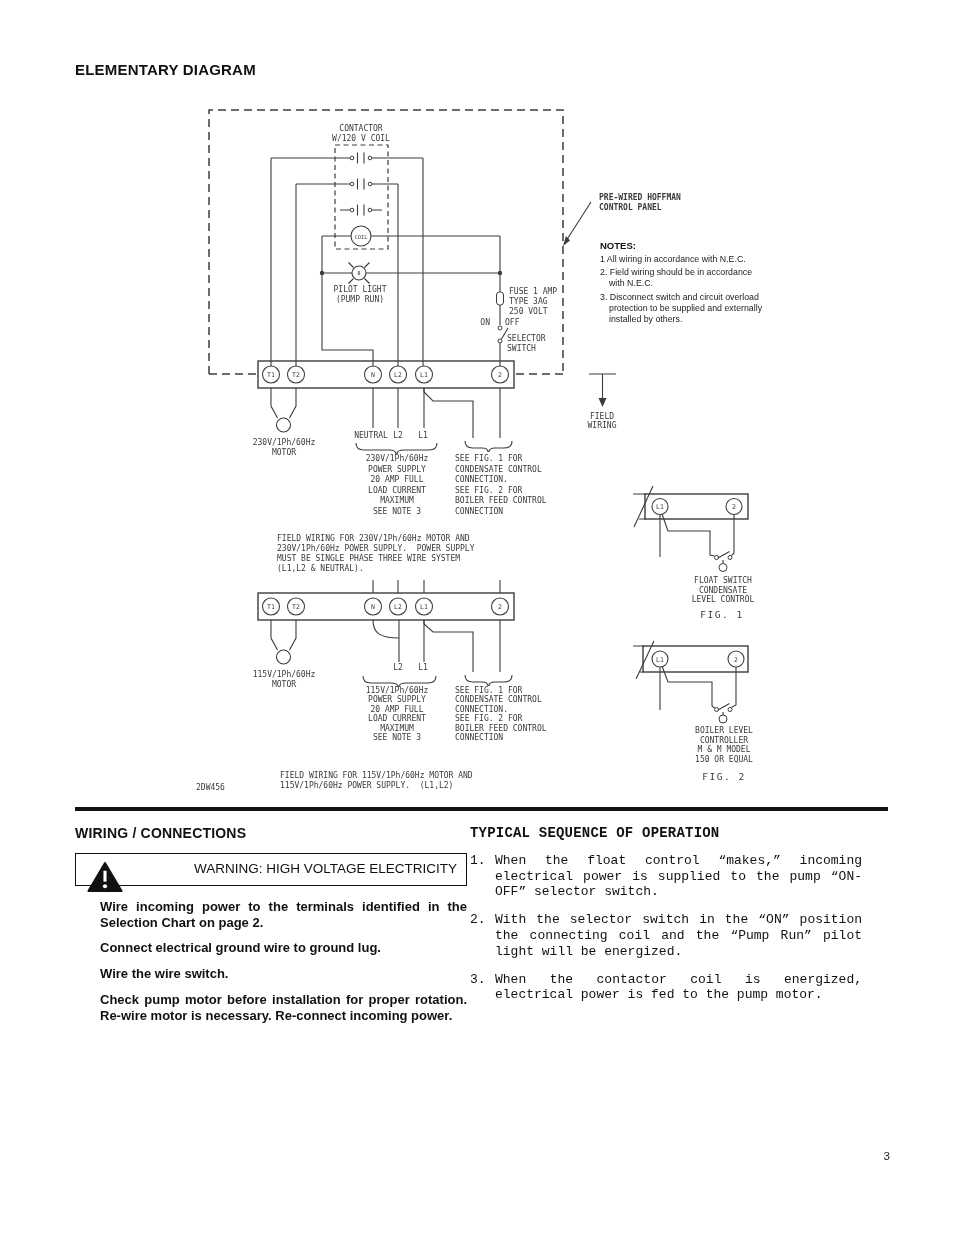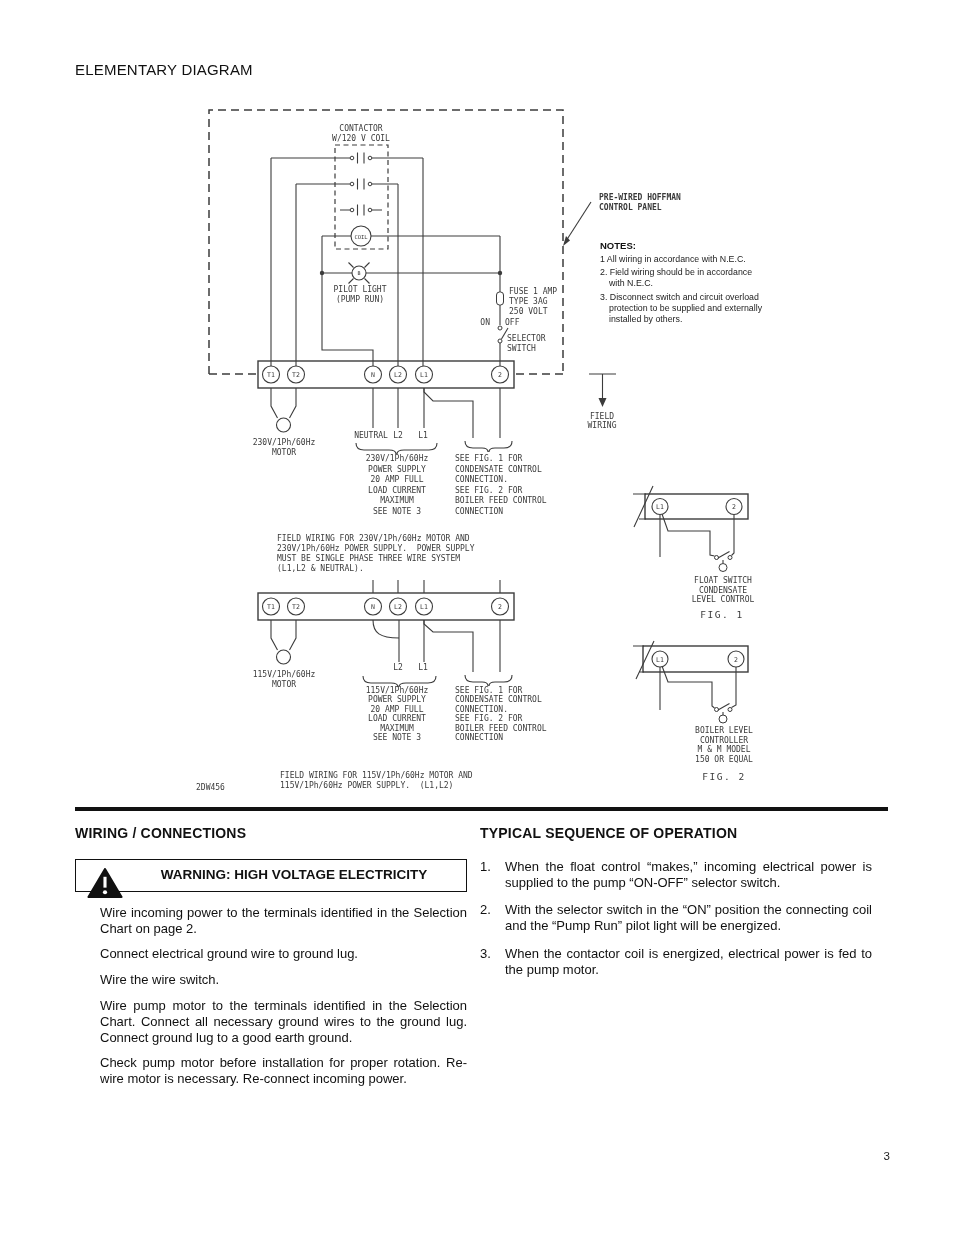--- a/index.html
+++ b/index.html
@@ -1,19 +1,19 @@
 <!DOCTYPE html>
 <html><head>
 <meta charset="utf-8">
 <style>
   html,body{margin:0;padding:0;background:#fff;}
   body{width:954px;height:1235px;position:relative;font-family:"Liberation Sans",sans-serif;color:#111;}
   .abs{position:absolute;}
   
-  #title{left:75px;top:60px;font-weight:normal;font-size:15px;line-height:19px;letter-spacing:.2px;}
+  #title{left:75px;top:60px;font-weight:bold;font-size:15px;line-height:19px;letter-spacing:.2px;}
   
   #diagram{left:0;top:0;}
   .w{stroke:#3c3c3c;stroke-width:1.1;fill:none;}
   .wb{stroke-width:1.4;}
   .dsh{stroke:#3c3c3c;stroke-width:1.5;fill:none;stroke-dasharray:8 5;}
   .dsh2{stroke:#3c3c3c;stroke-width:1.2;fill:none;stroke-dasharray:5 3.5;}
   .term{fill:#fff;stroke:#3c3c3c;stroke-width:1.1;}
   .open{fill:#fff;stroke:#3c3c3c;stroke-width:1;}
   .dot{fill:#3c3c3c;stroke:none;}
   .blk{fill:#3c3c3c;stroke:none;}
@@ -24,26 +24,26 @@
   .dm5{font:5px "DejaVu Sans Mono",monospace;}
   .dmb{font:bold 8px "DejaVu Sans Mono",monospace;}
   .figcap{font:9.5px "DejaVu Sans Mono",monospace;letter-spacing:1.5px;}
   .nt{font:8.8px "Liberation Sans",sans-serif;fill:#222;}
   .ntb{font:bold 9.5px "Liberation Sans",sans-serif;fill:#111;}
   
   #rule{left:75px;top:807px;width:813px;height:4px;background:#111;}
   
   .col{width:392px;font-size:13px;line-height:15.8px;text-align:justify;}
   #leftcol{left:75px;top:826px;}
-  #rightcol{left:480px;top:826px;}
-  .colhead{font-weight:bold;font-size:14px;letter-spacing:.2px;text-align:left;margin:0 0 17px 0;}
+  #rightcol{left:470px;top:826px;font-family:Liberation Mono, monospace;}
+  .colhead{font-weight:bold;font-size:14px;letter-spacing:.2px;text-align:left;margin:0 0 11px 0;}
   #warnbox{border:1.6px solid #111;padding:6px 9px 8px 9px;}
   #warnbox .wicon{float:left;width:36px;height:31px;margin:2px 8px 2px 2px;}
-  #warnbox .wtitle{font-weight:bold;font-size:13.5px;line-height:17px;text-align:center;}
-  #wiring-paras{margin:13px 0 0 25px;}
+  #warnbox .wtitle{font-weight:normal;font-size:13.5px;line-height:17px;text-align:right;}
+  #wiring-paras{margin:13px 0 0 25px;font-weight:bold;}
   #wiring-paras p{margin:0 0 10px 0;}
   .seq-item{display:flex;margin:0 0 12px 0;}
   .seq-num{width:25px;flex:none;}
   .seq-text{flex:1;text-align:justify;}
   #pagenum{left:790px;top:1150px;width:100px;text-align:right;font-size:11.5px;color:#222;}
 </style>
 </head>
 <body>
 
 <div class="abs" id="title">
@@ -299,21 +299,20 @@
       <path d="M17 1 L33 28 H1 Z" fill="#111" stroke="#111" stroke-width="2" stroke-linejoin="round"></path>
       <rect x="15.5" y="8.5" width="3" height="10.5" fill="#fff"></rect>
       <circle cx="17" cy="23.5" r="2" fill="#fff"></circle>
     </svg>
     <div class="wtitle">WARNING: HIGH VOLTAGE ELECTRICITY</div>
   </div>
   <div id="wiring-paras">
     <p>Wire incoming power to the terminals identified in the Selection Chart on page 2.</p>
     <p>Connect electrical ground wire to ground lug.</p>
     <p>Wire the wire switch.</p>
-    <p>Wire pump motor to the terminals identified in the Selection Chart. Connect all necessary ground wires to the ground lug. Connect ground lug to a good earth ground.</p>
     <p>Check pump motor before installation for proper rotation. Re-wire motor is necessary. Re-connect incoming power.</p>
   </div>
 </div>
 
 <div class="abs col" id="rightcol">
   <h2 class="colhead">TYPICAL SEQUENCE OF OPERATION</h2>
   <div class="seq-item">
     <span class="seq-num">1.</span>
     <span class="seq-text">When the float control “makes,” incoming electrical power is supplied to the pump “ON-OFF” selector switch.</span>
   </div>

